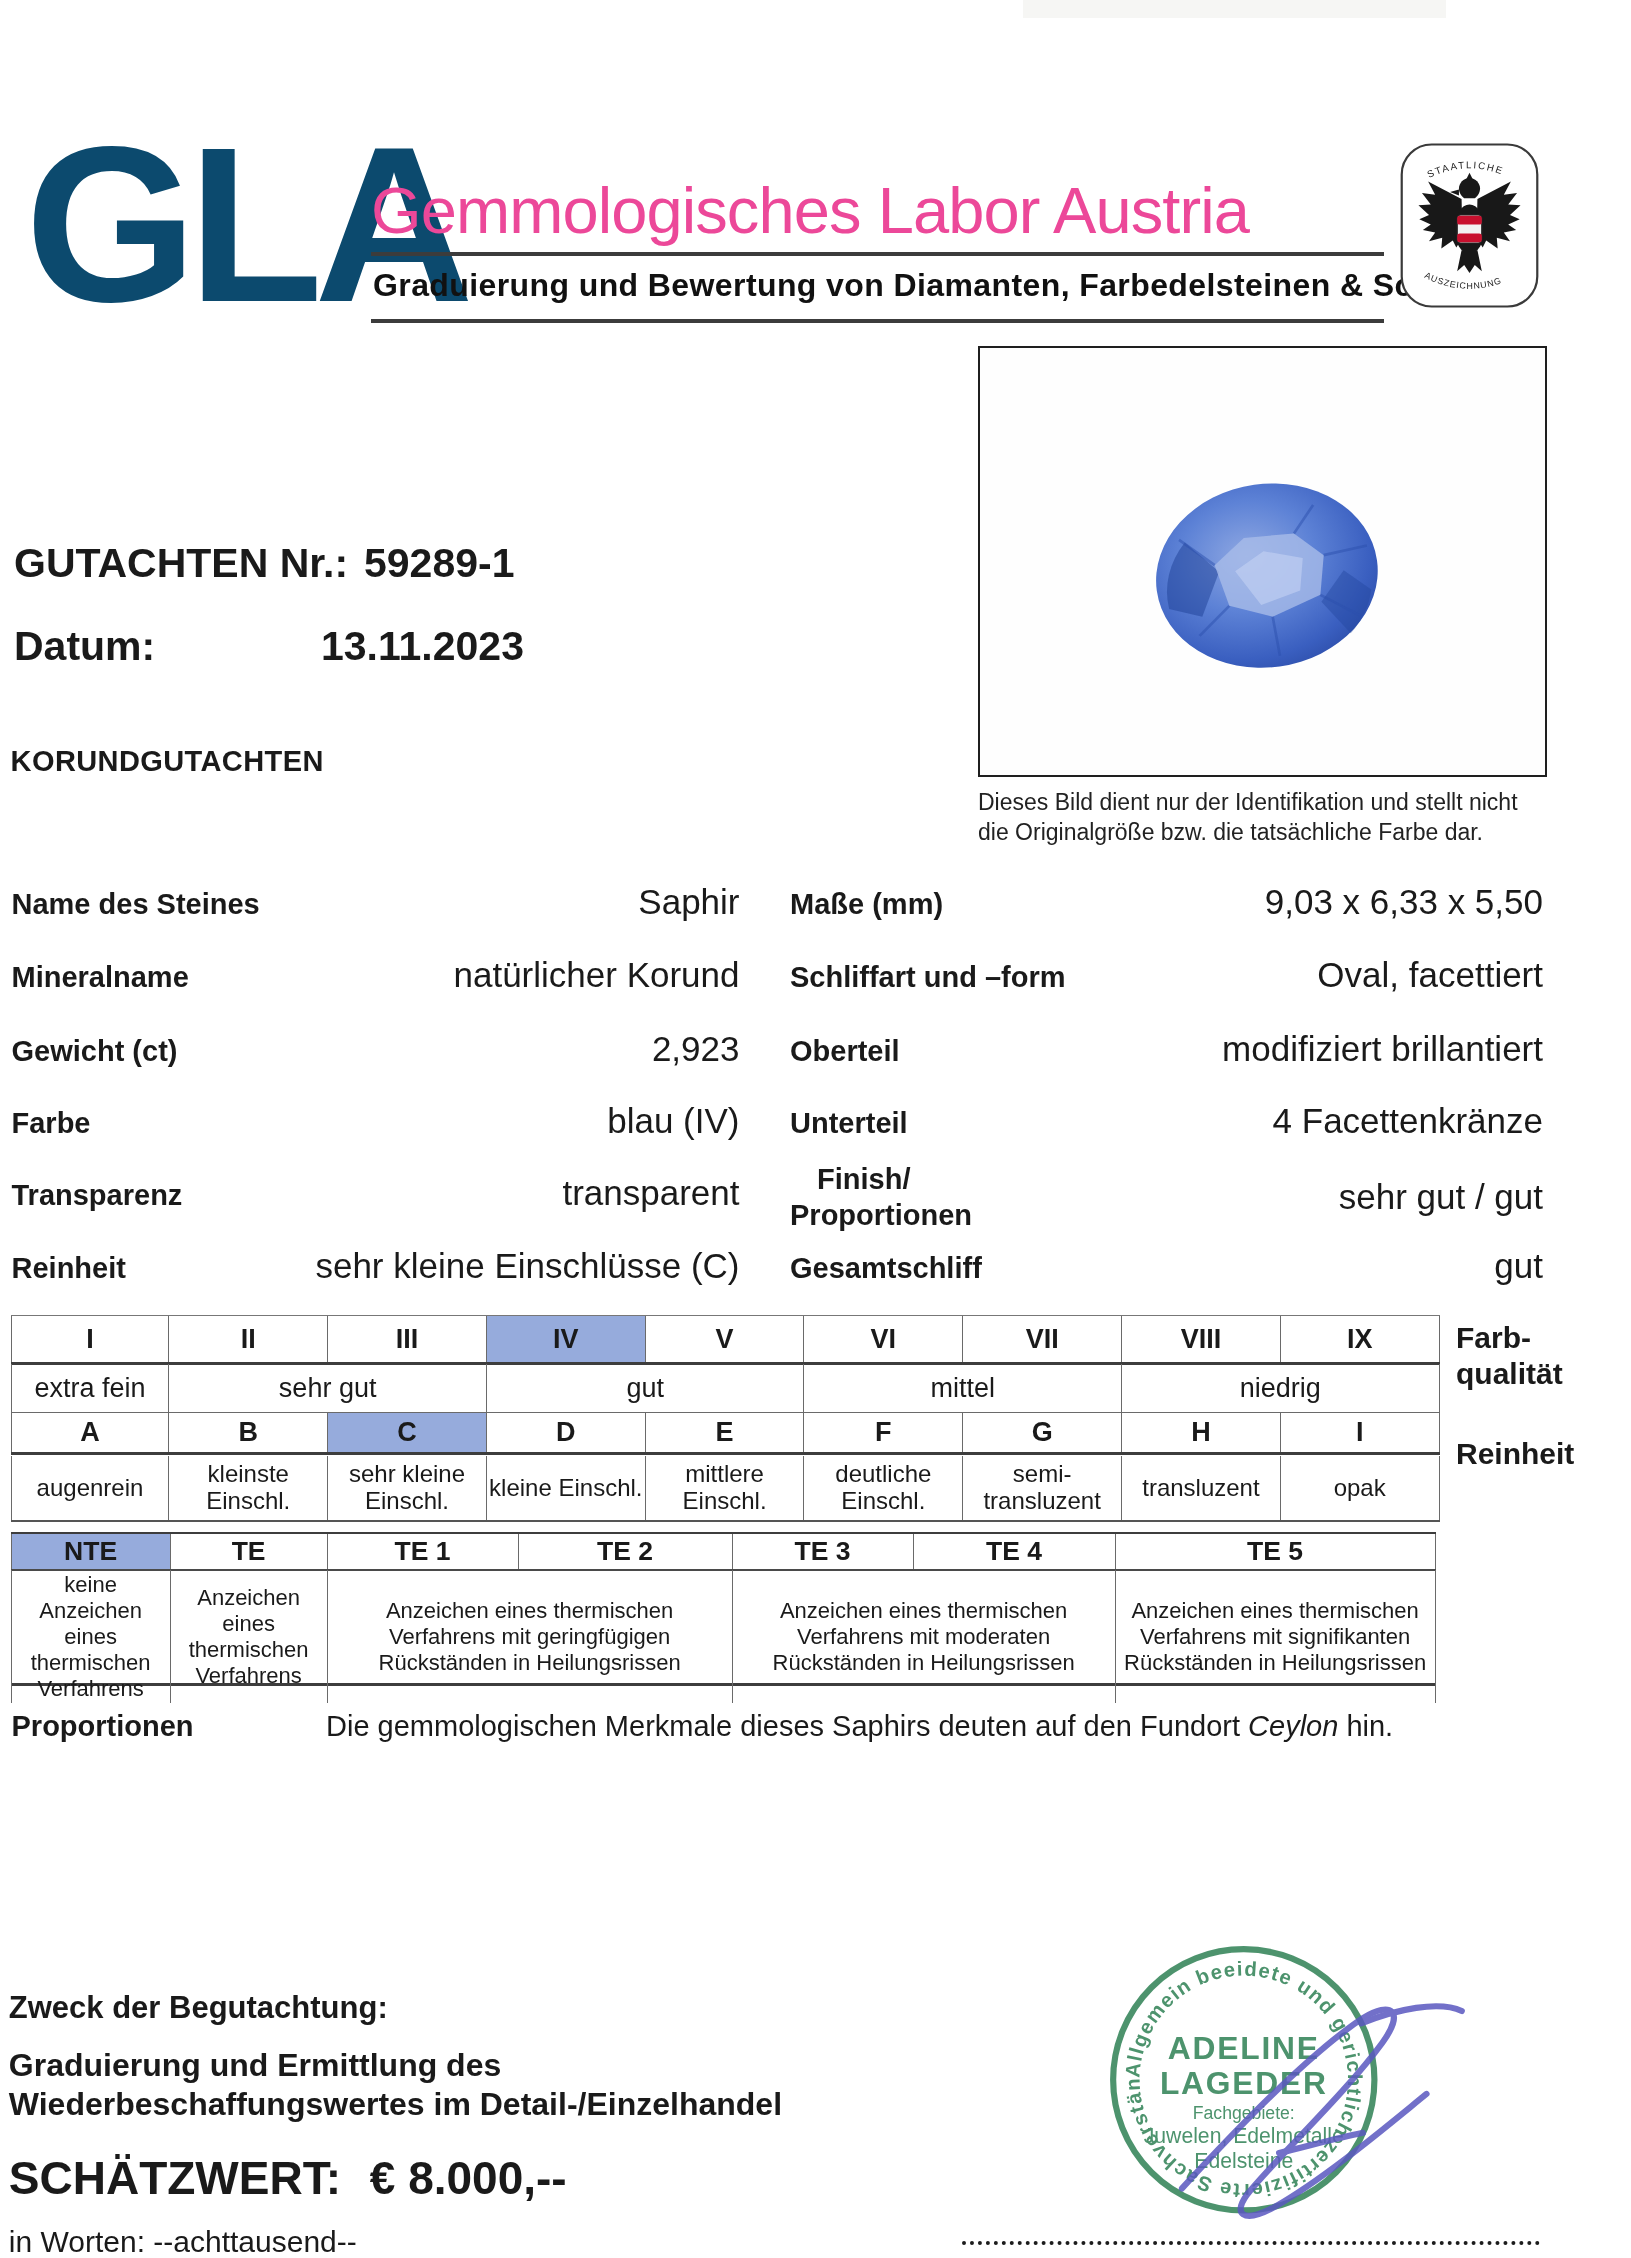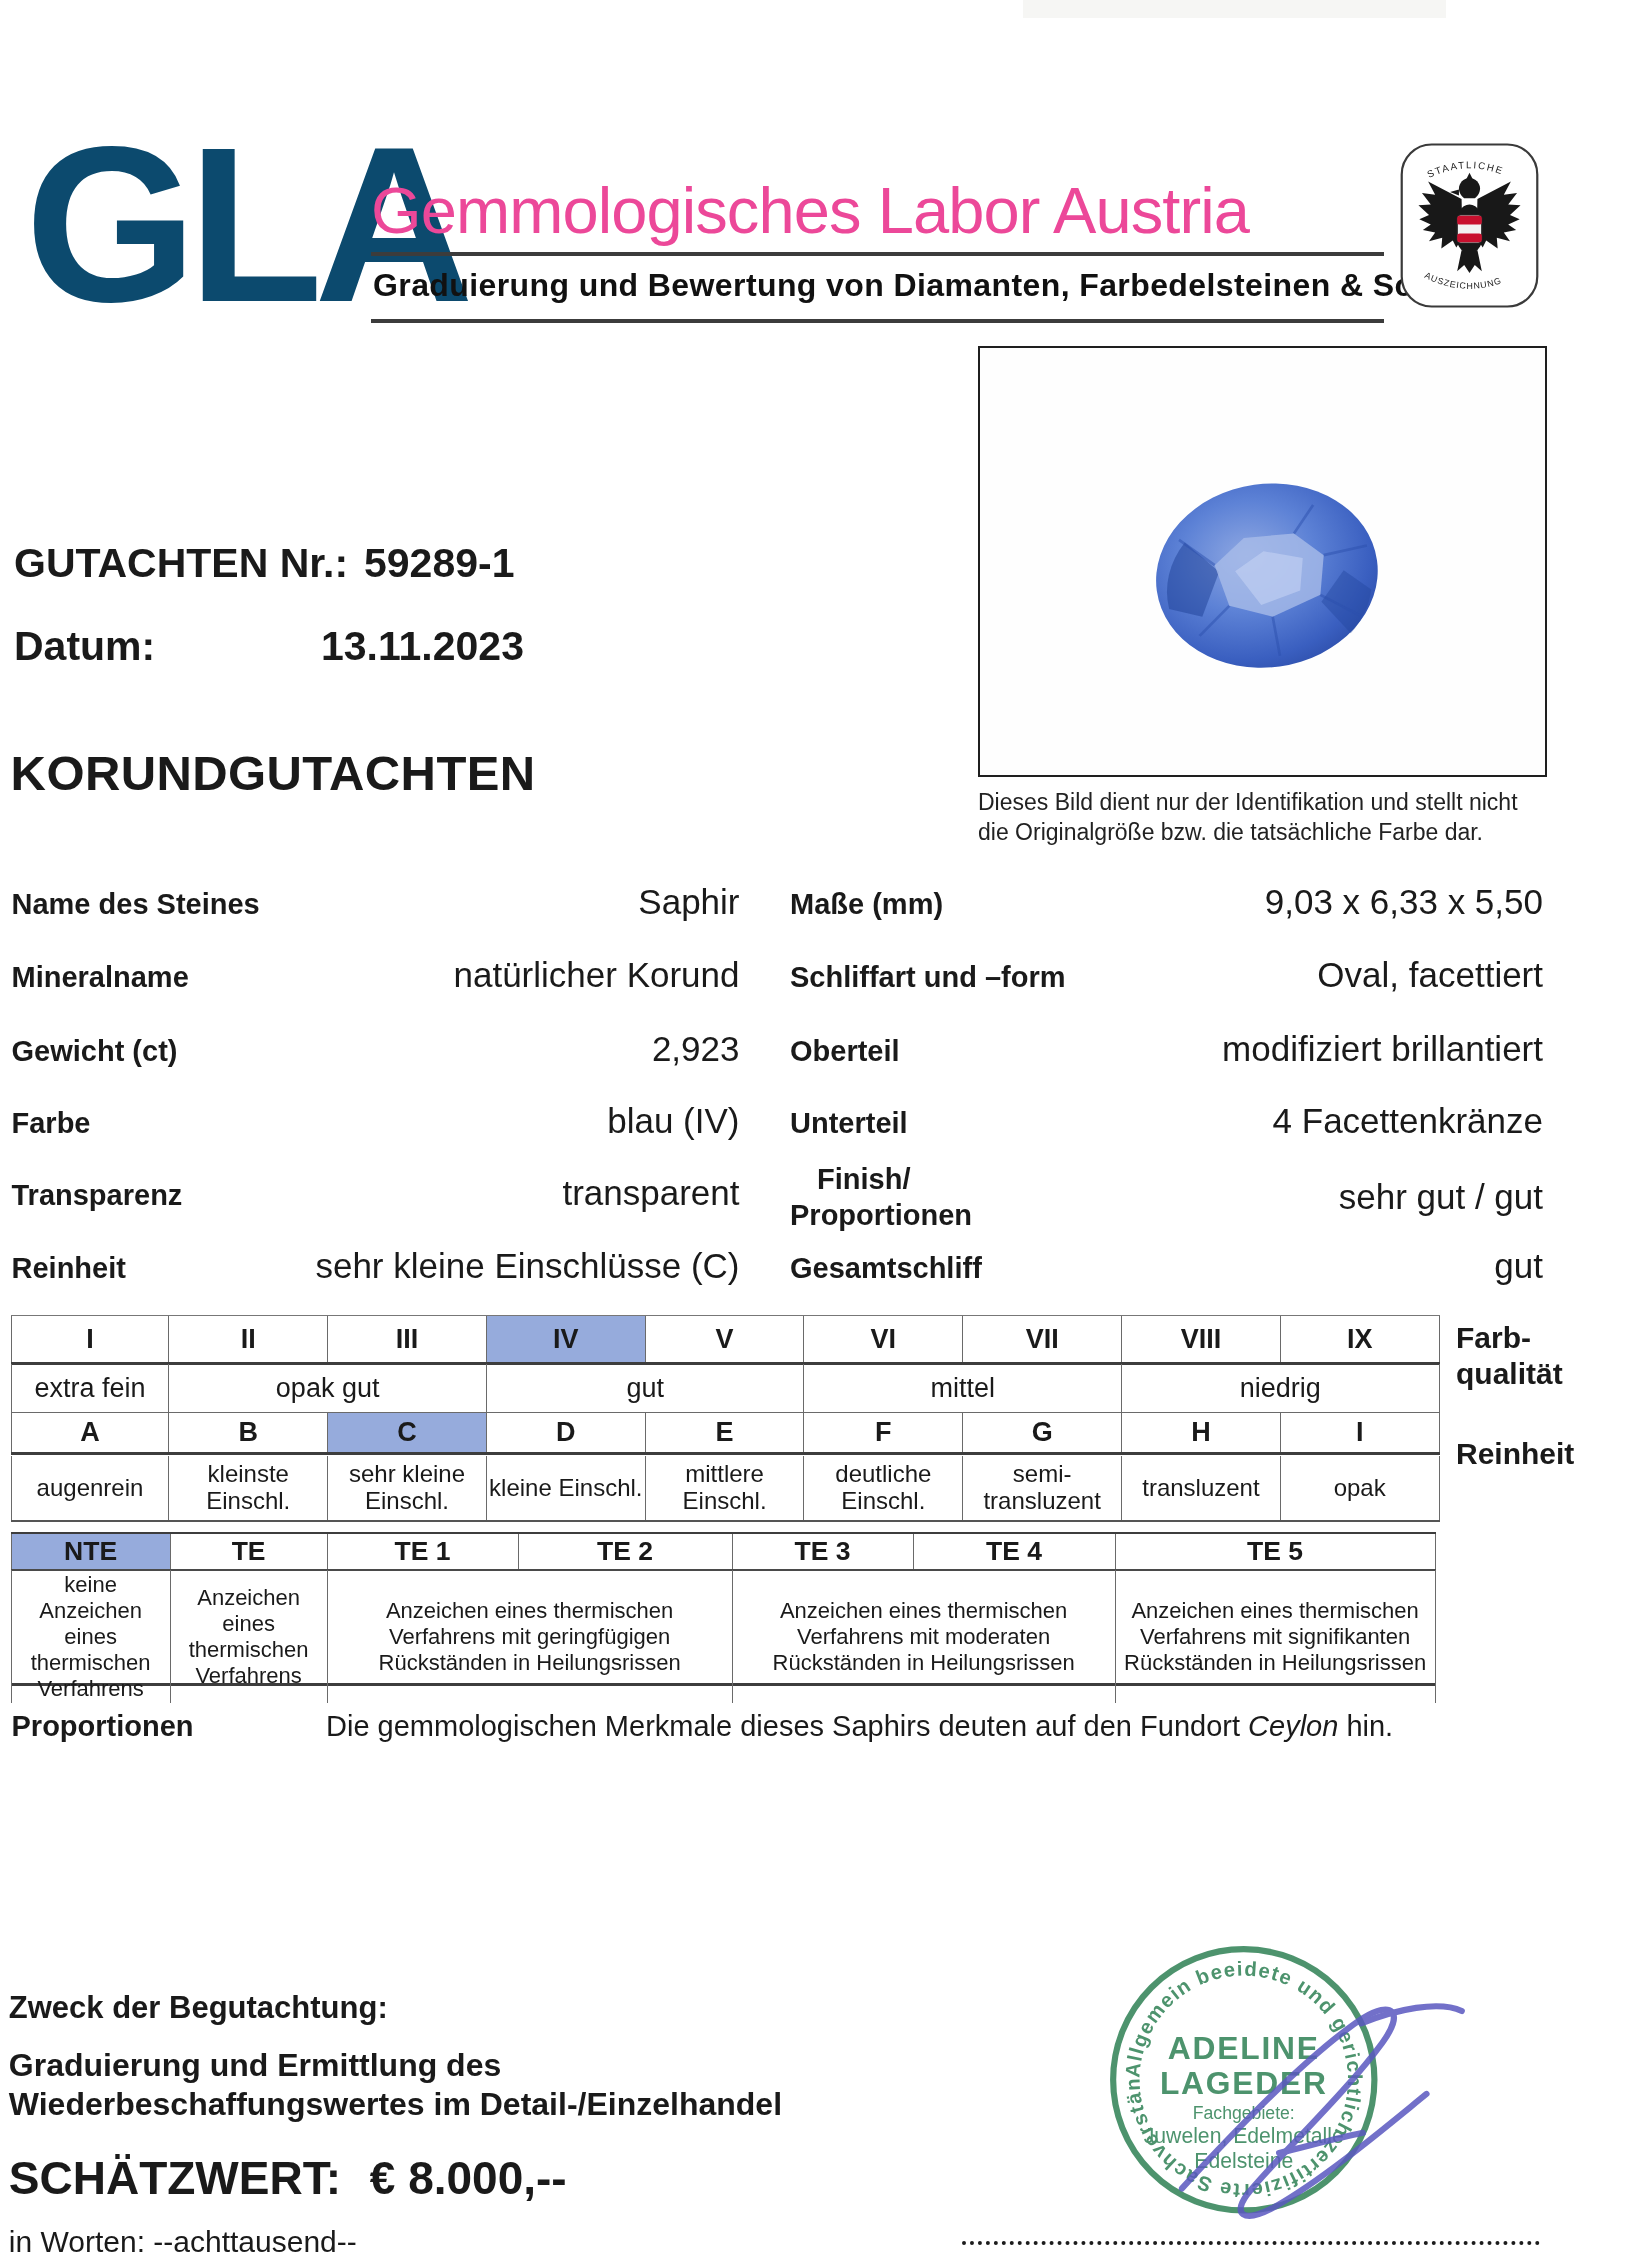--- a/index.html
+++ b/index.html
@@ -11,21 +11,21 @@
   .abs { position:absolute; }
 
   
   .gla-logo { font-weight:bold; font-size:221px; line-height:0.78; letter-spacing:-8.8px; color:#0c4a6e; }
   .lab-title { font-size:65px; font-weight:400; letter-spacing:-0.9px; color:#ec4899; white-space:nowrap; }
   .hrule { background:#3c3c3c; height:3.5px; }
   .lab-subtitle { font-size:32px; font-weight:bold; letter-spacing:0.4px; white-space:nowrap; color:#111; }
 
   .meta-label { font-size:41px; font-weight:bold; }
   .meta-value { font-size:41px; font-weight:bold; }
-  .doc-title { font-size:49px; font-weight:bold; letter-spacing:0.4px; }
+  .doc-title { font-size:29px; font-weight:bold; letter-spacing:0.4px; }
 
   .photo-box { border:2.6px solid #1f1f1f; background:#fefefe; }
   .photo-caption { font-size:23px; line-height:1.3; color:#222; }
 
   .prow { position:absolute; display:flex; justify-content:space-between; align-items:baseline; }
   .plabel { font-size:29px; font-weight:bold; line-height:1.25; }
   .pvalue { font-size:35px; font-weight:400; white-space:nowrap; text-align:right; }
 
   
   .trow { position:absolute; left:10.6px; width:1429px; display:grid; grid-template-columns:repeat(9,1fr); }
@@ -185,21 +185,21 @@
     <div class="cell">III</div>
     <div class="cell hl">IV</div>
     <div class="cell">V</div>
     <div class="cell">VI</div>
     <div class="cell">VII</div>
     <div class="cell">VIII</div>
     <div class="cell">IX</div>
   </div>
   <div class="trow row-qual">
     <div class="cell">extra fein</div>
-    <div class="cell span2">opak gut</div>
+    <div class="cell span2">sehr gut</div>
     <div class="cell span2">gut</div>
     <div class="cell span2">mittel</div>
     <div class="cell span2">niedrig</div>
   </div>
   <div class="abs side-label" style="left:1456px; top:1320px;">
     <span style="display:block;">Farb-</span>
     <span style="display:block;">qualität</span>
   </div>
 
   <div class="trow row-letter">

